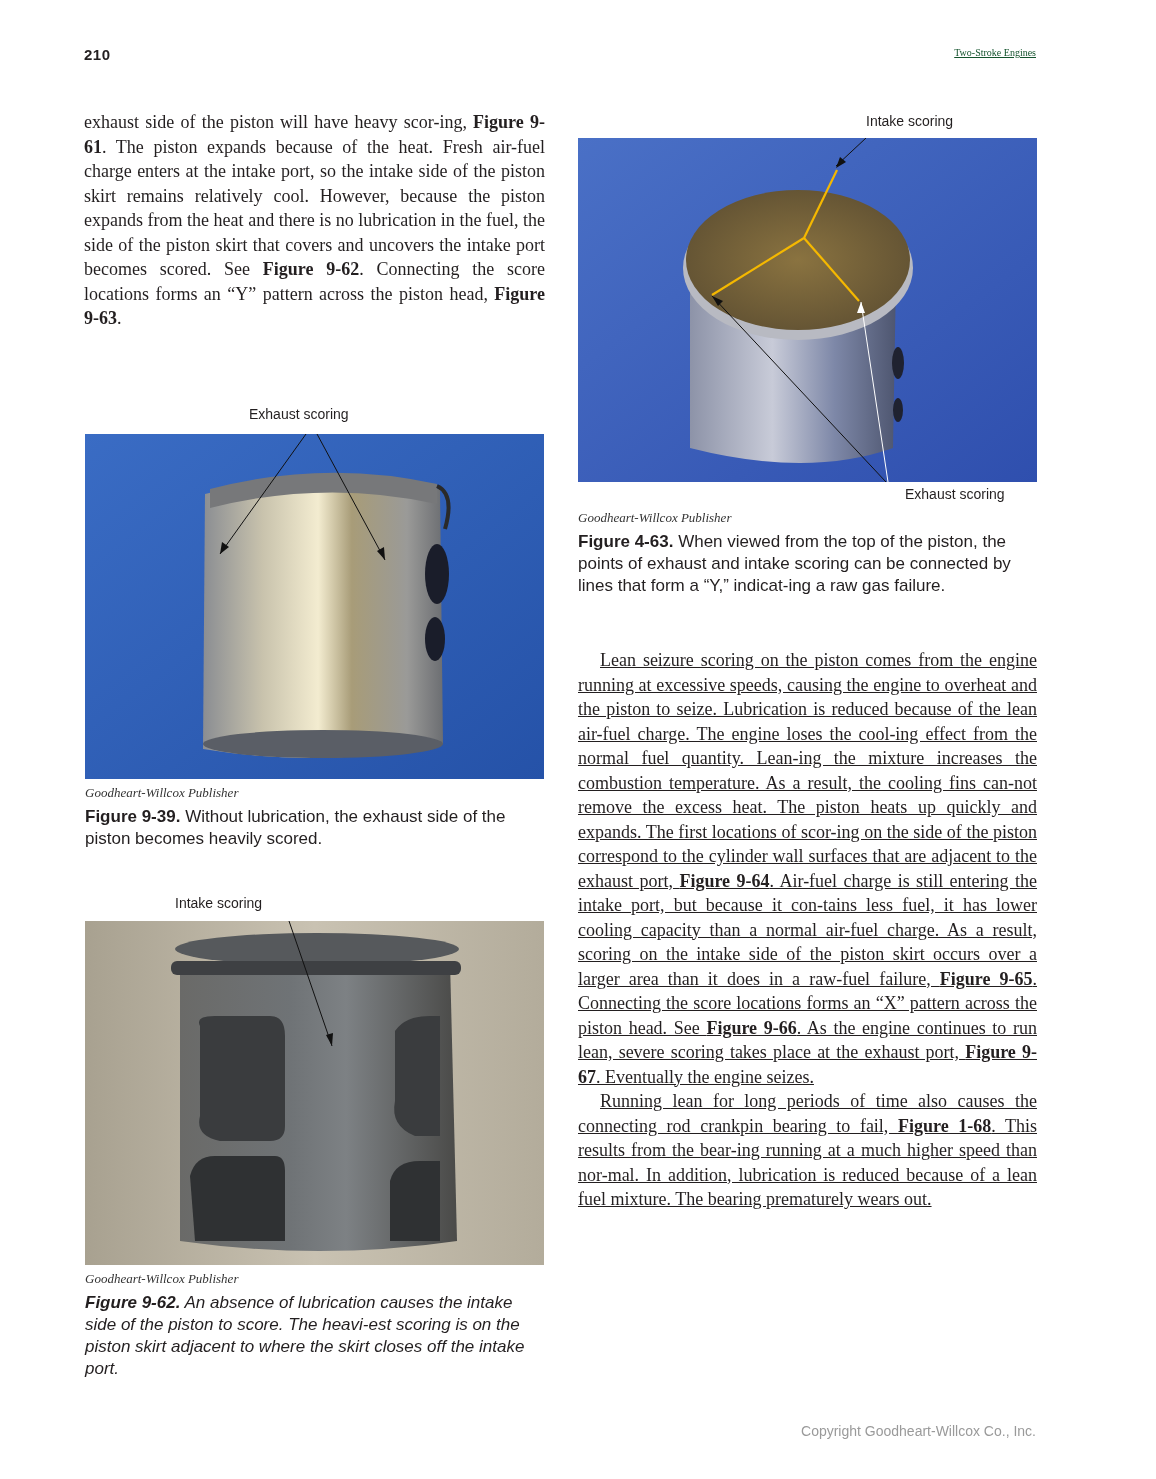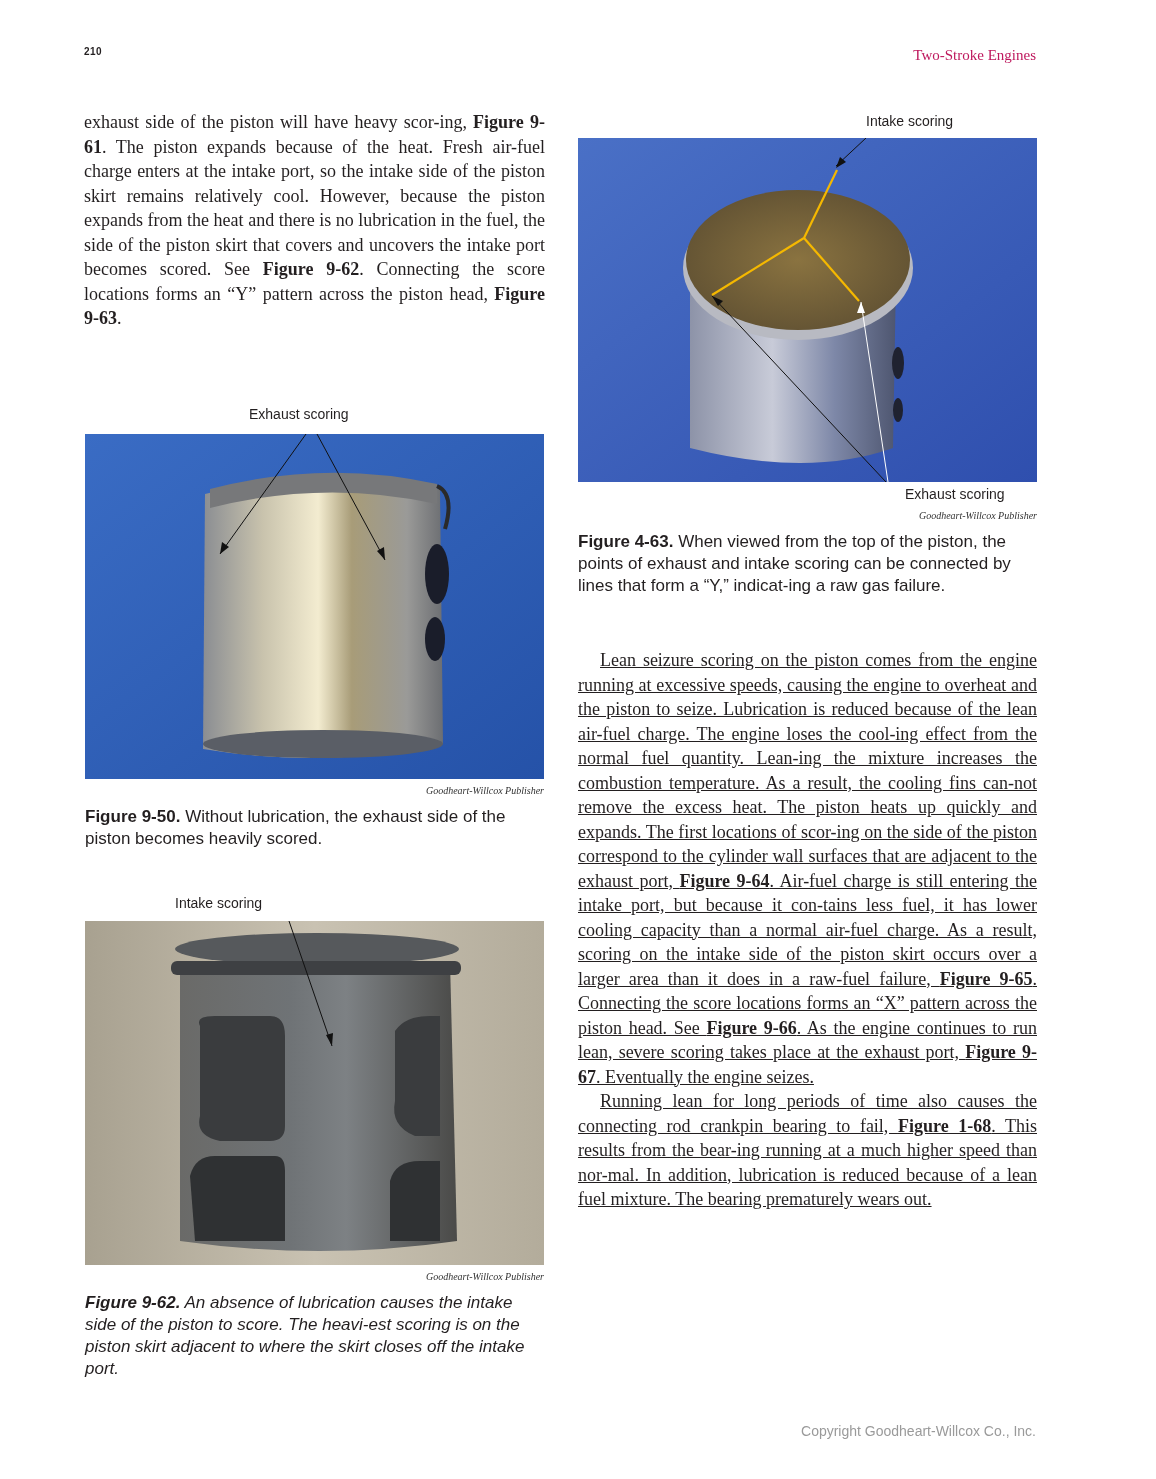--- a/index.html
+++ b/index.html
@@ -1,33 +1,33 @@
 <!DOCTYPE html>
 <html><head>
 <meta charset="utf-8">
 <style>
   html, body { margin: 0; padding: 0; background: #ffffff; }
   body { width: 1156px; height: 1479px; position: relative; overflow: hidden; color: #231f20; }
   .serif { font-family: "Liberation Serif", "DejaVu Serif", serif; }
   .sans { font-family: "Liberation Sans", "DejaVu Sans", sans-serif; }
   .abs { position: absolute; }
 
-  .page-number { left: 84px; top: 46px; font-size: 10px; font-weight: 700; letter-spacing: 0.5px; }
-  .running-head { right: 120px; top: 47px; font-size: 15px; color: #be185d; }
+  .page-number { left: 84px; top: 46px; font-size: 15px; font-weight: 700; letter-spacing: 0.5px; }
+  .running-head { right: 120px; top: 47px; font-size: 10px; color: #14532d; text-decoration: underline; }
 
   .body-text { font-size: 18px; line-height: 24.5px; text-align: justify; text-align-last: left; hyphens: manual; }
   .body-text p { margin: 0; }
   .body-text .indent { text-indent: 22px; }
   .body-text b { font-weight: 700; }
 
   .col-left { left: 84px; width: 461px; }
   .col-right { left: 578px; width: 459px; }
 
   .callout { font-size: 14px; color: #231f20; white-space: nowrap; }
-  .credit { font-size: 10px; font-style: italic; color: #333; text-align: right; }
+  .credit { font-size: 13px; font-style: italic; color: #333; }
   .caption { font-size: 17px; line-height: 22px; color: #231f20; }
   .caption b { font-weight: 700; }
 
   .photo { overflow: hidden; }
   .copyright { right: 120px; top: 1423px; font-size: 14px; color: #9a9a9a; }
 </style>
 </head>
 <body>
 
 <div class="abs sans page-number">210</div>
@@ -61,21 +61,21 @@
     <path d="M352 52 Q 370 60 360 95" stroke="#2a2a2a" stroke-width="4" fill="none"></path>
     <ellipse cx="352" cy="140" rx="12" ry="30" fill="#1a1d2a"></ellipse>
     <ellipse cx="350" cy="205" rx="10" ry="22" fill="#1a1d2a"></ellipse>
     <line x1="221" y1="0" x2="135" y2="120" stroke="#111" stroke-width="1"></line>
     <polygon points="135,120 137,108 144,113" fill="#111"></polygon>
     <line x1="232" y1="0" x2="300" y2="126" stroke="#111" stroke-width="1"></line>
     <polygon points="300,126 292,117 299,113" fill="#111"></polygon>
   </svg>
 </div>
 <div class="abs serif credit" style="left:85px; width:459px; top:785px;">Goodheart-Willcox Publisher</div>
-<div class="abs sans caption" style="left:85px; width:440px; top:806px;"><b>Figure 9-50.</b><span> Without lubrication, the exhaust side of the piston becomes heavily scored.</span></div>
+<div class="abs sans caption" style="left:85px; width:440px; top:806px;"><b>Figure 9-39.</b><span> Without lubrication, the exhaust side of the piston becomes heavily scored.</span></div>
 
 <div class="abs sans callout" style="left:175px; top:895px;">Intake scoring</div>
 <div class="abs photo" style="left:85px; top:921px; width:459px; height:344px;">
   <svg width="459" height="344" viewBox="0 0 459 344">
     <defs>
       <linearGradient id="bg62" x1="0" y1="0" x2="1" y2="0">
         <stop offset="0" stop-color="#a8a190"></stop>
           <stop offset="0.5" stop-color="#c9c2b2"></stop>
           <stop offset="1" stop-color="#b3ac9b"></stop>
       </linearGradient>

